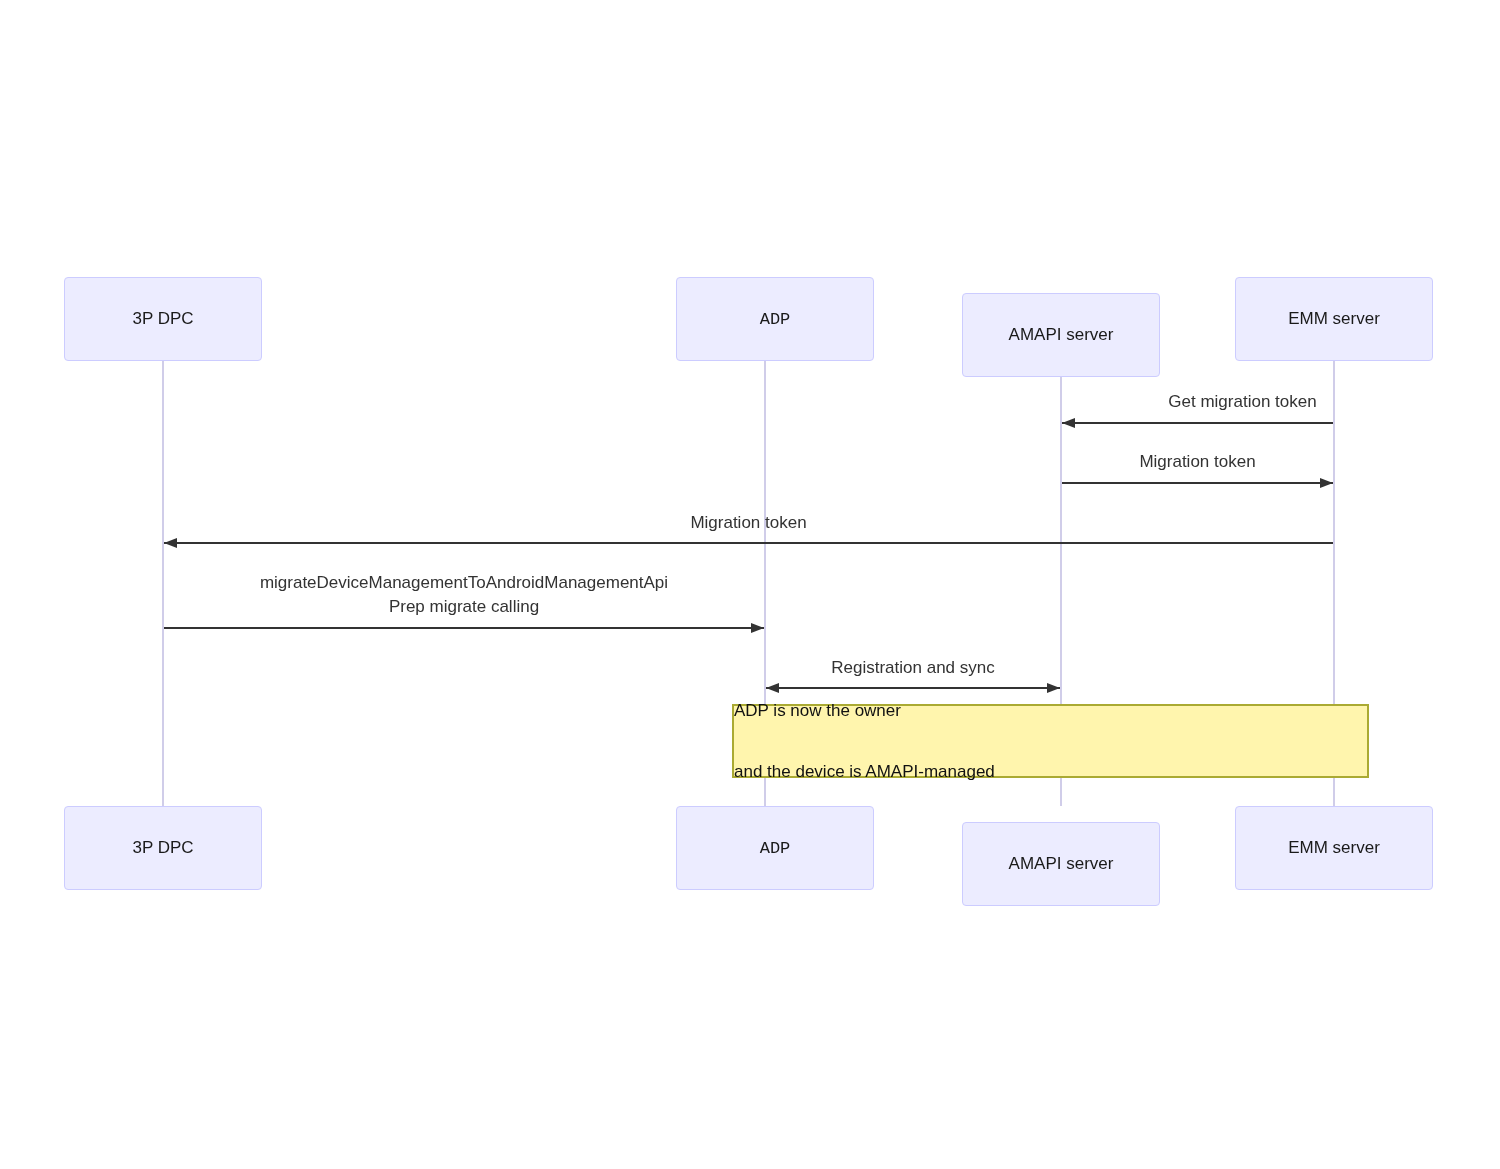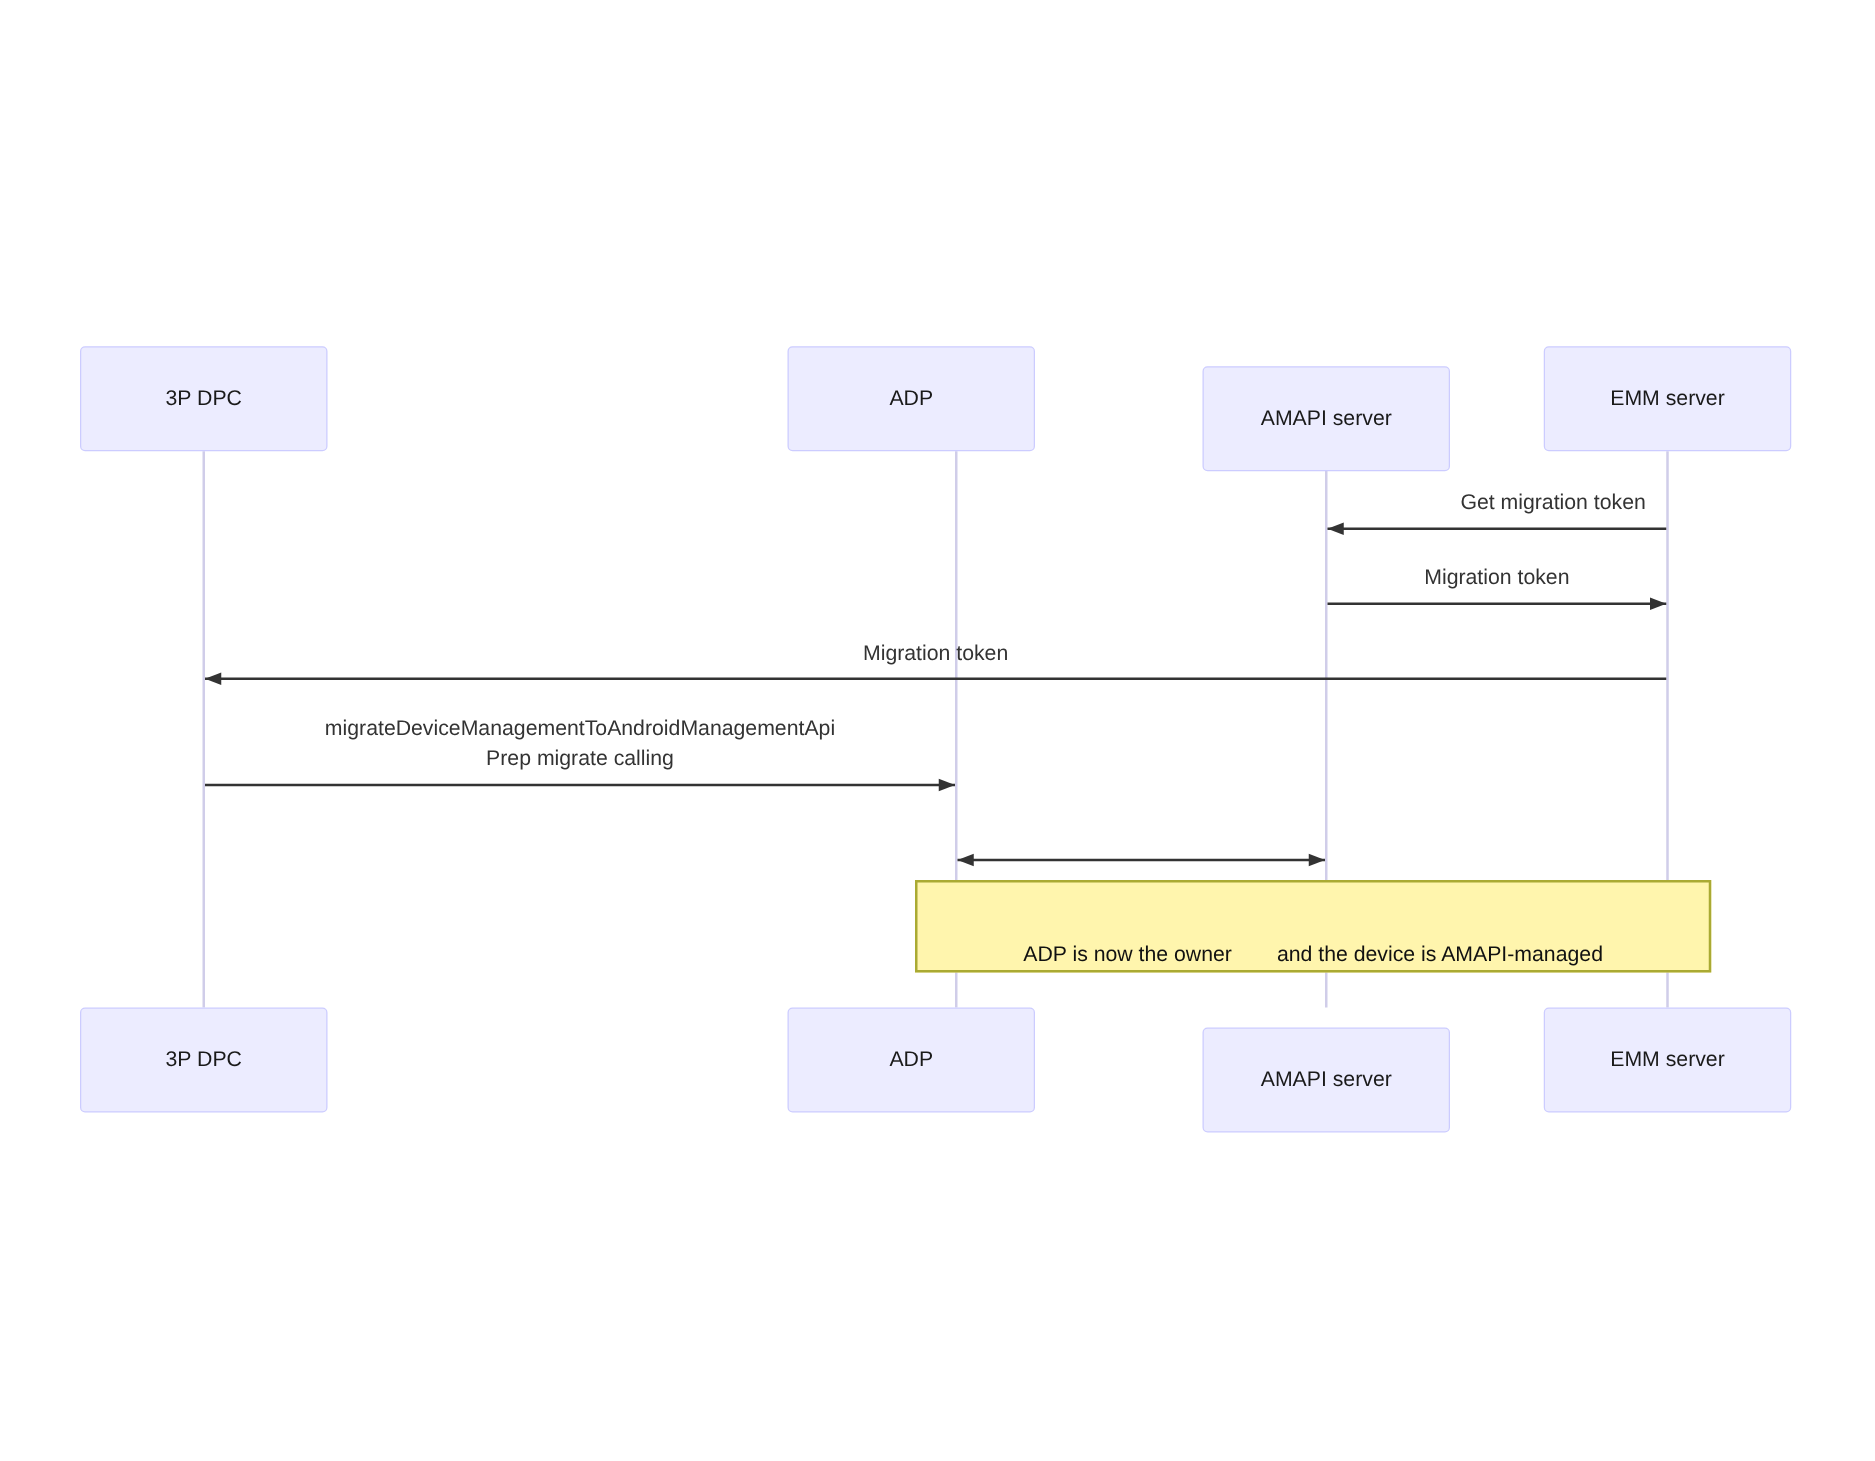--- a/index.html
+++ b/index.html
@@ -21,21 +21,21 @@
     border-radius: 4px;
     display: flex;
     align-items: center;
     justify-content: center;
     font-size: 17px;
     color: #1a1a1a;
   }
   .actor.row-top { top: 277px; }
   .actor.row-bottom { top: 806px; }
   .actor.a0 { left: 64px; }
-  .actor.a1 { left: 630px; }
+  .actor.a1 { left: 676px; font-family: Liberation Mono, monospace; }
   .actor.a2 { left: 962px; margin-top: 16px; }
   .actor.a3 { left: 1235px; }
 
   .lifeline {
     position: absolute;
     top: 361px;
     height: 445px;
     width: 2px;
     background: #D0CDE9;
   }
@@ -81,22 +81,22 @@
   .note {
     position: absolute;
     left: 732px;
     top: 704px;
     width: 637px;
     height: 74px;
     box-sizing: border-box;
     background: #FFF5AD;
     border: 2px solid #AAAA33;
     display: flex;
-    flex-direction: row;
-    align-items: flex-end;
+    flex-direction: column;
+    align-items: flex-start;
     justify-content: center;
     font-size: 17px;
     line-height: 25px;
     color: #111111;
     text-align: center;
     gap: 36px;
   }
 </style>
 </head>
 <body>
@@ -137,20 +137,21 @@
   </div>
 
   <div class="msg-label m4-label">
     <div>migrateDeviceManagementToAndroidManagementApi</div>
     <div>Prep migrate calling</div>
   </div>
   <div class="msg-line m4-line">
     <span class="ah point-right"></span>
   </div>
 
+  <div class="msg-label m5-label">Registration and sync</div>
   <div class="msg-line m5-line">
     <span class="ah point-left"></span>
     <span class="ah point-right"></span>
   </div>
 
   <div class="note">
     <div>ADP is now the owner</div>
     <div>and the device is AMAPI-managed</div>
   </div>
 

